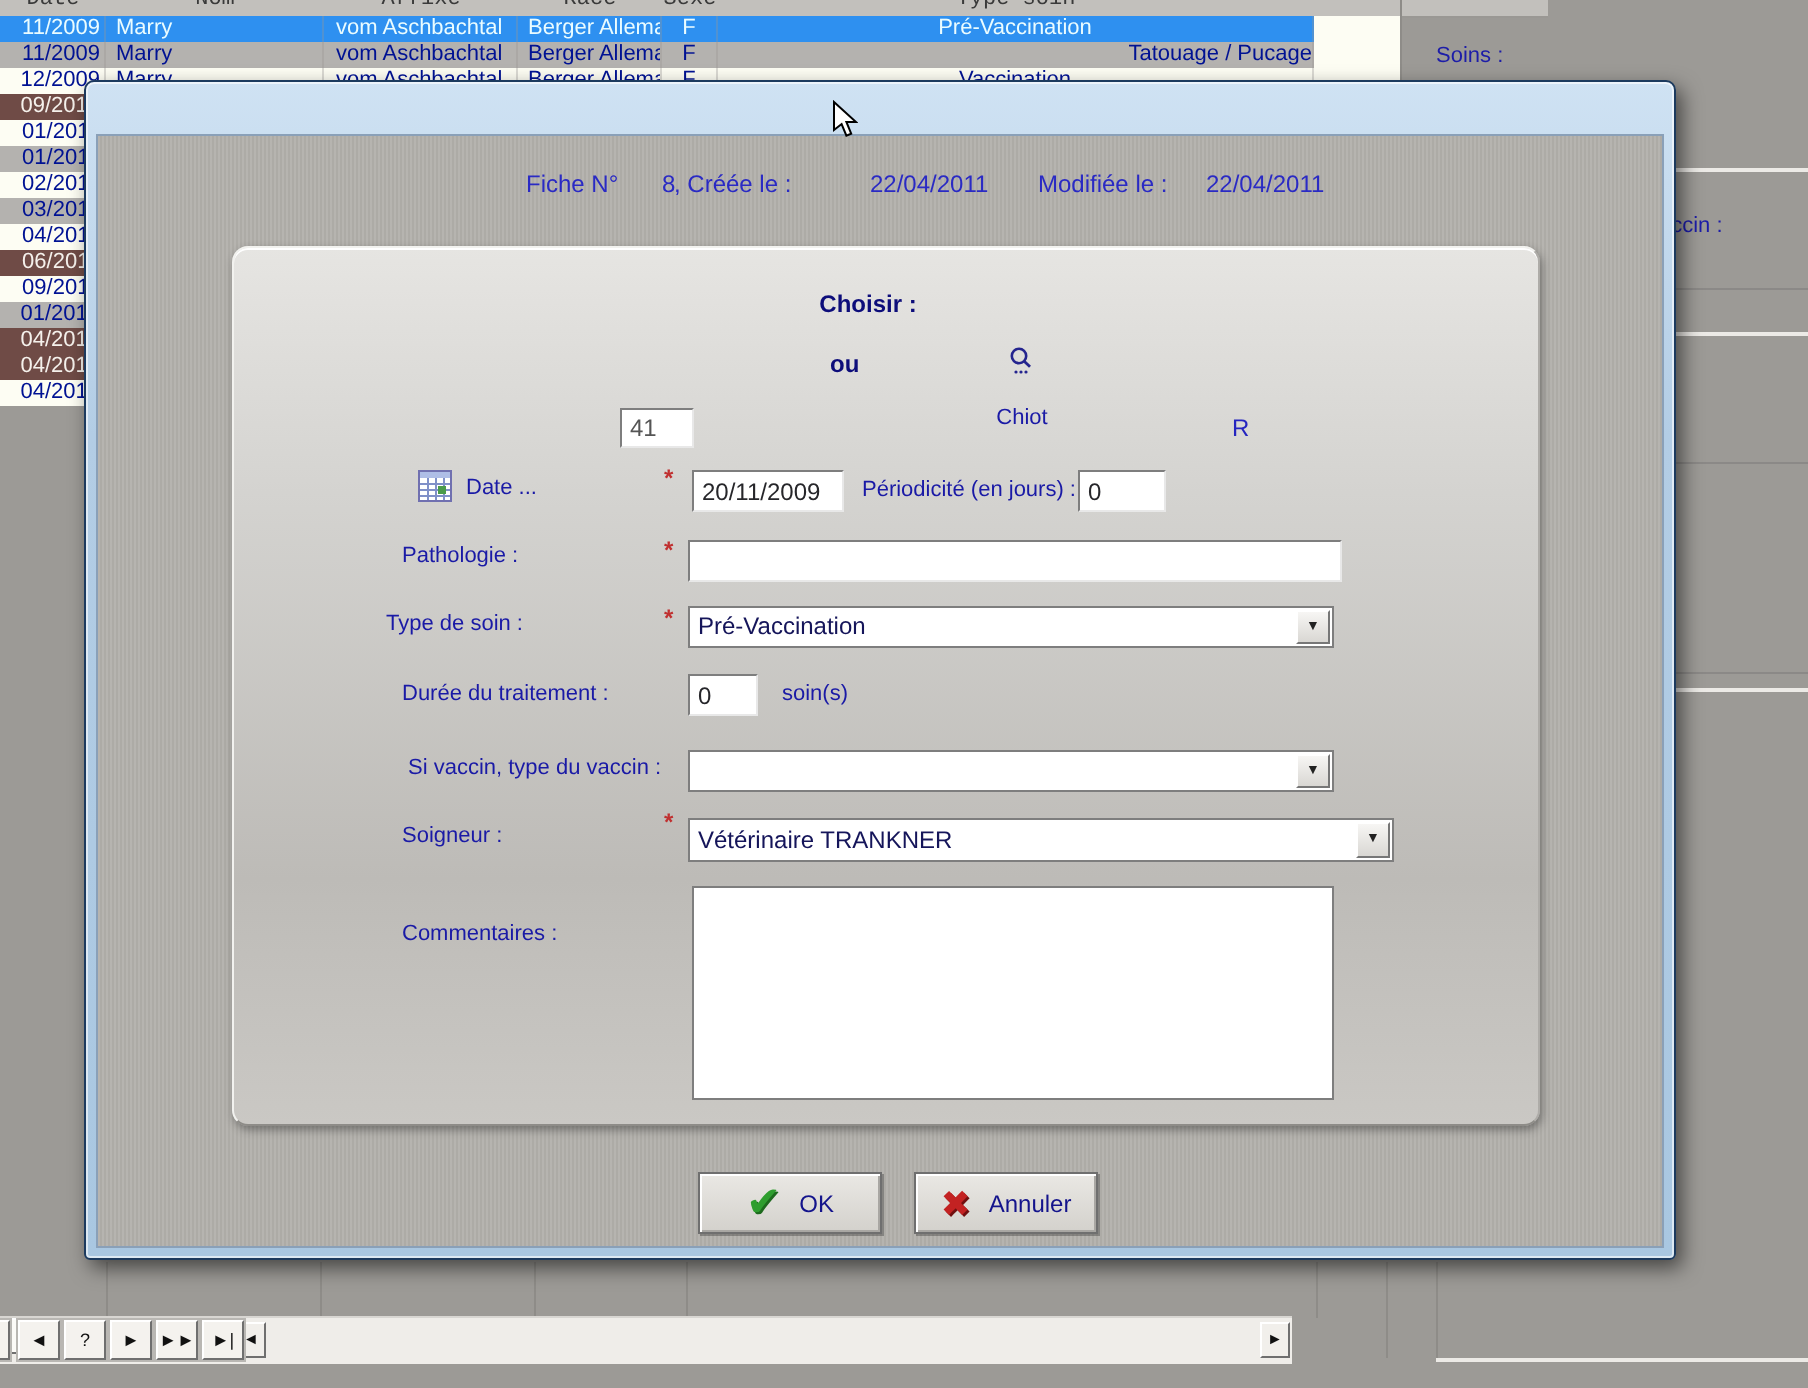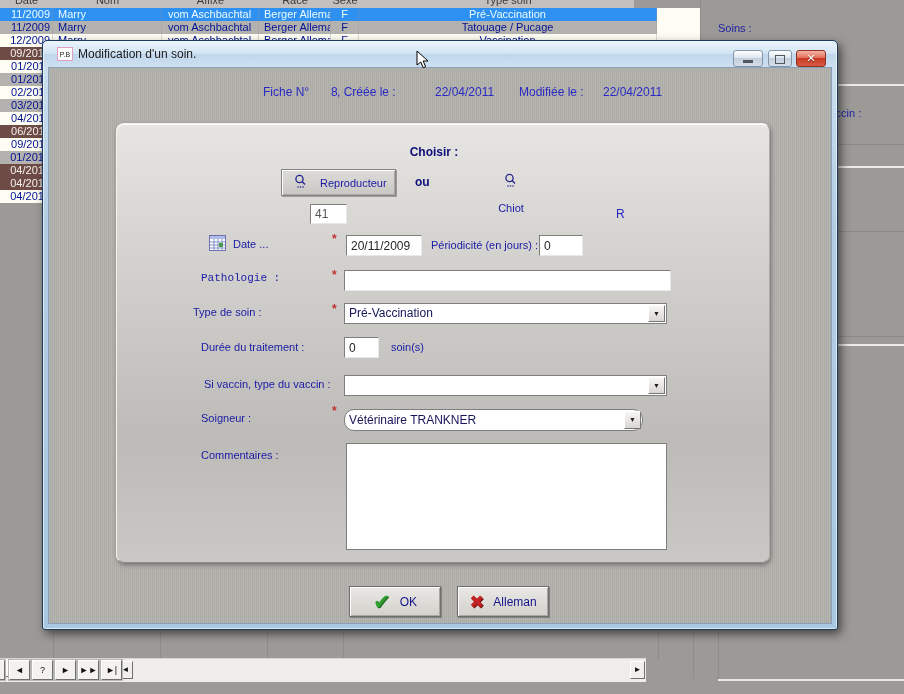--- a/index.html
+++ b/index.html
@@ -1,21 +1,21 @@
 <!DOCTYPE html>
 <html><head>
 <meta charset="utf-8">
 <style>
   html,body{margin:0;padding:0;width:904px;height:694px;overflow:hidden;}
   body{font-family:"Liberation Sans","DejaVu Sans",sans-serif;background:#9c9a96;}
   #root{position:relative;width:904px;height:694px;overflow:hidden;
         background:#9c9a96;}
   .abs{position:absolute;}
   
-  #tbl-header{left:0;top:0;width:634px;height:8px;background:#c2c0bc;overflow:hidden;border-bottom:1px solid #9a9894;}
+  #tbl-header{left:0;top:0;width:774px;height:8px;background:#c2c0bc;overflow:hidden;border-bottom:1px solid #9a9894;font-family:Liberation Mono, monospace;}
   .hcell{position:absolute;top:0;height:8px;overflow:hidden;font-size:11px;color:#3a3a3a;text-align:center;}
   .hcell span{display:block;margin-top:-6px;}
   .trow{position:absolute;left:0;height:13px;width:657px;font-size:11px;line-height:13px;}
   .trow .cell{position:absolute;top:0;height:13px;overflow:hidden;border-right:1px solid #98969255;box-sizing:border-box;white-space:nowrap;}
   .row-sel{background:#2e90f0;color:#eafcff;}
   .row-gray{background:#b4b2af;color:#001293;}
   .row-white{background:#fdfdf3;color:#001293;}
   .row-maroon{background:#6f4b46;color:#f5f1ec;}
   .drow{position:absolute;left:0;width:53px;height:13px;font-size:11px;line-height:13px;text-align:right;padding-right:2px;box-sizing:border-box;border-right:1px solid #8a8a8a;overflow:hidden;}
   #tbl-gap{left:657px;top:8px;width:43px;height:39px;background:#fdfdf3;border-right:1px solid #7c7c7c;}
@@ -89,21 +89,21 @@
         <div class="cell" style="left: 259px; width: 72px; text-align: left; padding: 0px 0px 0px 5px;">Berger Alleman</div>
         <div class="cell" style="left: 331px; width: 28px; text-align: center; padding: 0px;">F</div>
         <div class="cell" style="left: 359px; width: 298px; text-align: center; padding: 0px;">Pré-Vaccination</div>
       </div>
       <div class="trow row-gray" style="top: 21px; position: absolute;">
         <div class="cell" style="left: 0px; width: 53px; text-align: right; padding: 0px 2px 0px 0px;">11/2009</div>
         <div class="cell" style="left: 53px; width: 109px; text-align: left; padding: 0px 0px 0px 5px;">Marry</div>
         <div class="cell" style="left: 162px; width: 97px; text-align: left; padding: 0px 0px 0px 6px;">vom Aschbachtal</div>
         <div class="cell" style="left: 259px; width: 72px; text-align: left; padding: 0px 0px 0px 5px;">Berger Alleman</div>
         <div class="cell" style="left: 331px; width: 28px; text-align: center; padding: 0px;">F</div>
-        <div class="cell" style="left: 359px; width: 298px; text-align: center; padding: 0px;">Tatouage / Pucage</div>
+        <div class="cell" style="left: 359px; width: 298px; text-align: right; padding: 0px;">Tatouage / Pucage</div>
       </div>
       <div class="trow row-white" style="top: 34px; position: absolute;">
         <div class="cell" style="left: 0px; width: 53px; text-align: right; padding: 0px 2px 0px 0px;">12/2009</div>
         <div class="cell" style="left: 53px; width: 109px; text-align: left; padding: 0px 0px 0px 5px;">Marry</div>
         <div class="cell" style="left: 162px; width: 97px; text-align: left; padding: 0px 0px 0px 6px;">vom Aschbachtal</div>
         <div class="cell" style="left: 259px; width: 72px; text-align: left; padding: 0px 0px 0px 5px;">Berger Alleman</div>
         <div class="cell" style="left: 331px; width: 28px; text-align: center; padding: 0px;">F</div>
         <div class="cell" style="left: 359px; width: 298px; text-align: center; padding: 0px;">Vaccination</div>
       </div>
     </div>
@@ -149,55 +149,34 @@
     <button class="scrbtn" style="left:630px;width:15px;"><span>►</span></button>
   <button class="navbtn" style="left: -16px; width: 21px;">◄</button>
       <button class="navbtn" style="left: 9px; width: 21px;">◄</button>
       <button class="navbtn" style="left: 32px; width: 21px;">?</button>
       <button class="navbtn" style="left: 55px; width: 21px;">►</button>
       <button class="navbtn" style="left: 78px; width: 21px;">►►</button>
       <button class="navbtn" style="left: 101px; width: 21px;">►|</button>
     </div>
 
   <div class="abs" id="dialog">
-    <div id="titlebar">
-      <div id="title-icon">P.B</div>
-      <div id="title-text">Modification d'un soin.</div>
-      <div class="winbtn" style="left:689px;width:30px;">
-        <div style="width:10px;height:3px;background:#50575e;margin:9px auto 0;"></div>
-      </div>
-      <div class="winbtn" style="left:724px;width:24px;">
-        <div style="width:8px;height:7px;border:1px solid #50575e;margin:4px auto 0;"></div>
-      </div>
-      <div class="winbtn" id="btn-close" style="left:752px;width:30px;"><span>✕</span></div>
-    </div>
 
     <div id="client">
 
       <div class="abs bluetxt" style="left:214px;top:17px;">Fiche N°</div>
       <div class="abs bluetxt" style="left:282px;top:17px;">8</div>
       <div class="abs bluetxt" style="left:288px;top:17px;">, Créée le :</div>
       <div class="abs bluetxt" style="left:386px;top:17px;">22/04/2011</div>
       <div class="abs bluetxt" style="left:470px;top:17px;">Modifiée le :</div>
       <div class="abs bluetxt" style="left:554px;top:17px;">22/04/2011</div>
 
       <div id="panel" style="left:67px;top:55px;"></div>
 
       <div class="abs" style="left:330px;top:77px;width:110px;text-align:center;font-size:12px;font-weight:bold;color:#0d0d7a;">Choisir :</div>
 
-      <div class="pushbtn" id="btn-repro" style="left:232px;top:101px;">
-        <span><svg width="14" height="15" viewBox="0 0 14 15">
-              <circle cx="5.5" cy="5" r="3.6" fill="none" stroke="#24248e" stroke-width="1.3"></circle>
-              <line x1="8.1" y1="7.6" x2="11" y2="10.4" stroke="#24248e" stroke-width="1.4"></line>
-              <circle cx="4" cy="13" r="0.8" fill="#24248e"></circle>
-              <circle cx="6.5" cy="13" r="0.8" fill="#24248e"></circle>
-              <circle cx="9" cy="13" r="0.8" fill="#24248e"></circle>
-            </svg></span>
-        <span style="font-size:11px;color:#1a1aa6;">Reproducteur</span>
-      </div>
       <div class="abs" style="left:366px;top:107px;font-size:12px;font-weight:bold;color:#0d0d7a;">ou</div>
       <div id="chiot" style="left:422px;top:105px;flex-direction:column;">
         <span><svg width="14" height="15" viewBox="0 0 14 15">
               <circle cx="5.5" cy="5" r="3.6" fill="none" stroke="#24248e" stroke-width="1.3"></circle>
               <line x1="8.1" y1="7.6" x2="11" y2="10.4" stroke="#24248e" stroke-width="1.4"></line>
               <circle cx="4" cy="13" r="0.8" fill="#24248e"></circle>
               <circle cx="6.5" cy="13" r="0.8" fill="#24248e"></circle>
               <circle cx="9" cy="13" r="0.8" fill="#24248e"></circle>
             </svg></span>
         <span>Chiot</span>
@@ -211,21 +190,21 @@
             <rect x="1" y="1" width="15" height="3" fill="#aebde6"></rect>
             <path d="M1 7h15M1 10h15M1 13h15M5 4v11M9 4v11M13 4v11" stroke="#8090c8" stroke-width="1" fill="none"></path>
             <rect x="10" y="8" width="4" height="4" fill="#4a9a4a"></rect>
           </svg></span>
       <div class="flabel" style="left:184px;top:170px;">Date ...</div>
       <div class="req" style="left:283px;top:164px;">*</div>
       <input class="tbox" style="left: 297px; top: 167px; width: 76px; height: 21px;" value="20/11/2009">
       <div class="flabel" style="left:382px;top:171px;">Périodicité (en jours) :</div>
       <input class="tbox" style="left: 490px; top: 167px; width: 44px; height: 21px;" value="0">
 
-      <div class="flabel" style="left:152px;top:204px;font-family:Liberation Mono, monospace;">Pathologie :</div>
+      <div class="flabel" style="left:152px;top:204px;">Pathologie :</div>
       <div class="req" style="left:283px;top:200px;">*</div>
       <input class="tbox" style="left: 295px; top: 202px; width: 327px; height: 21px;" value="">
 
       <div class="flabel" style="left:144px;top:238px;">Type de soin :</div>
       <div class="req" style="left:283px;top:234px;">*</div>
       <div class="combo" style="left:295px;top:235px;width:323px;">
         <span class="val">Pré-Vaccination</span>
         <span class="cbtn">▼</span>
       </div>
 
@@ -234,35 +213,35 @@
       <div class="flabel" style="left:342px;top:273px;">soin(s)</div>
 
       <div class="flabel" style="left:155px;top:310px;">Si vaccin, type du vaccin :</div>
       <div class="combo" style="left:295px;top:307px;width:323px;">
         <span class="val"></span>
         <span class="cbtn">▼</span>
       </div>
 
       <div class="flabel" style="left:152px;top:344px;">Soigneur :</div>
       <div class="req" style="left:283px;top:336px;">*</div>
-      <div class="combo" style="left:295px;top:341px;width:299px;height:22px;border-radius:10px;">
+      <div class="combo" style="left:295px;top:341px;width:353px;height:22px;">
         <span class="val" style="top:3px;">Vétérinaire TRANKNER</span>
         <span class="cbtn">▼</span>
       </div>
 
-      <div class="flabel" style="left:152px;top:381px;">Commentaires :</div>
+      <div class="flabel" style="left:152px;top:393px;">Commentaires :</div>
       <textarea class="cbox abs" style="left: 297px; top: 375px; width: 321px; height: 107px;"></textarea>
 
       <button class="pushbtn" style="left:300px;top:518px;width:92px;height:31px;">
         <span style="font-size:21px;color:#2f9e2f;text-shadow:1px 1px 0 #1e6a1e;">✔</span>
         <span>OK</span>
       </button>
       <button class="pushbtn" style="left:408px;top:518px;width:92px;height:31px;">
         <span style="font-size:18px;color:#c32222;text-shadow:1px 1px 0 #701010;">✖</span>
-        <span>Alleman</span>
+        <span>Annuler</span>
       </button>
     </div>
   </div>
 
   <div class="abs" id="cursor" style="left:416px;top:50px;">
     <svg width="13" height="20" viewBox="0 0 13 20">
         <polygon points="1,1 1,15 4.8,12 7.2,17.8 9.6,16.8 7.2,11 12,11" fill="#ffffff" stroke="#000000" stroke-width="1"></polygon>
       </svg>
   </div>
 </div>

